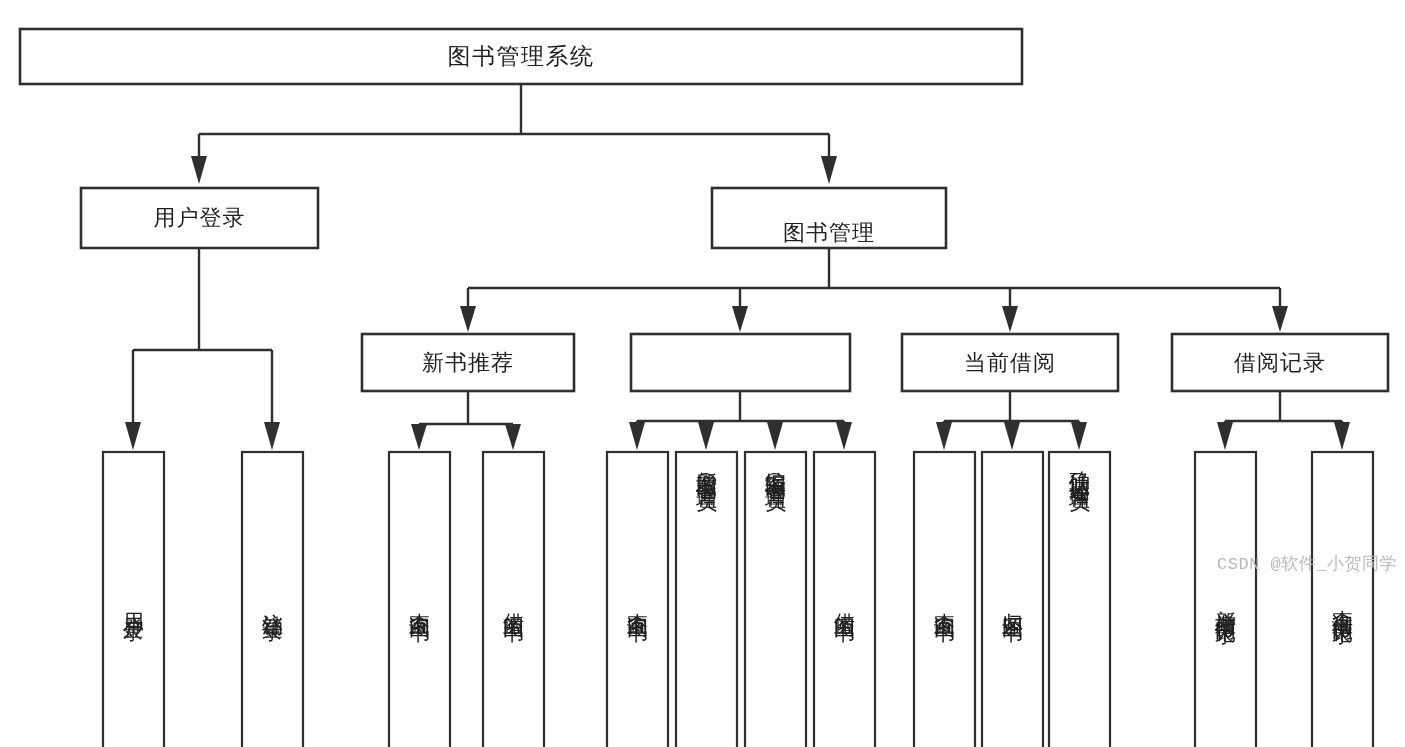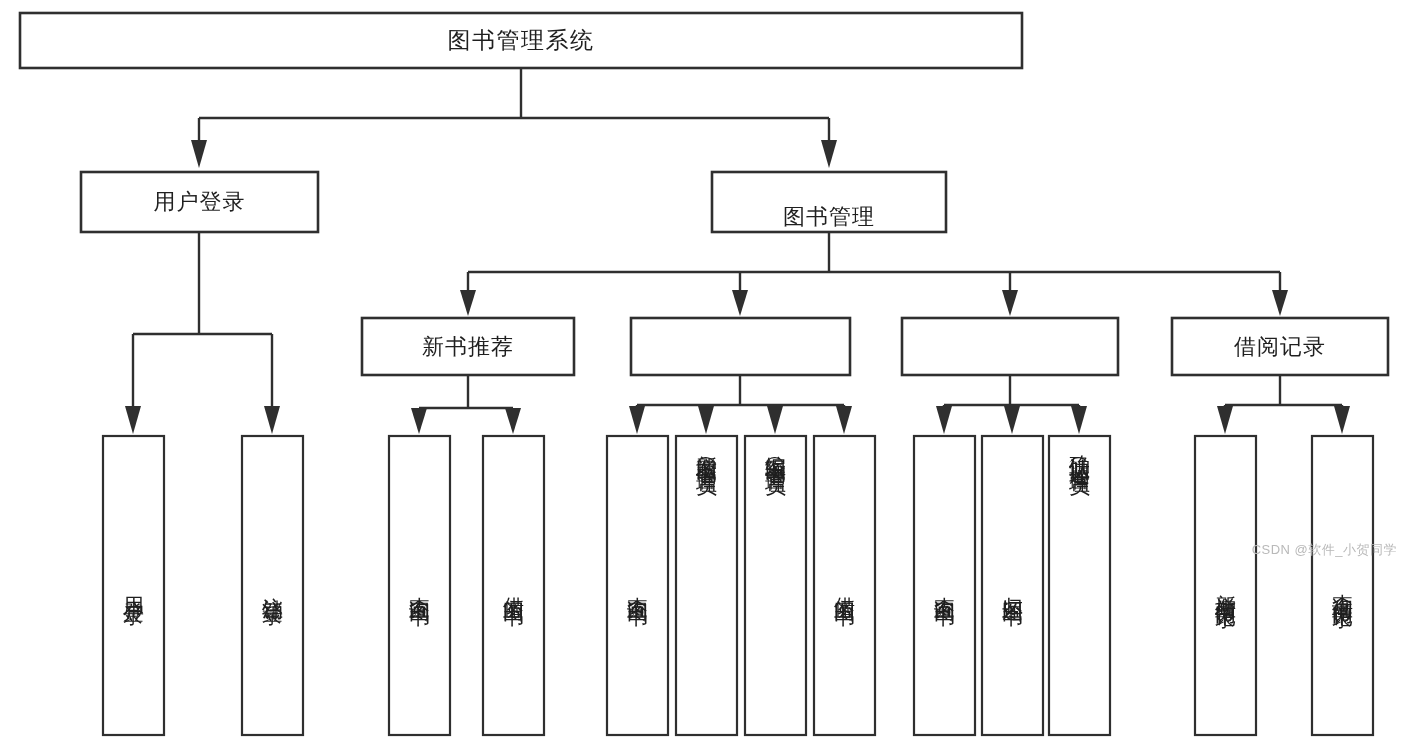--- a/index.html
+++ b/index.html
@@ -11,21 +11,21 @@
   body {
     width: 1405px;
     height: 747px;
     font-family: "Liberation Sans", "DejaVu Sans", sans-serif;
     overflow: hidden;
     position: relative;
   }
   #diagram-root {
     position: absolute;
     left: 0;
-    top: 0;
+    top: 16px;
     width: 1405px;
     height: 563px;
   }
   svg.flow {
     display: block;
     width: 1405px;
     height: 747px;
   }
   .node-box {
     fill: #ffffff;
@@ -42,22 +42,22 @@
     stroke-linecap: butt;
   }
   .arrow-head {
     fill: #2f2f2f;
     stroke: none;
   }
   .watermark {
     position: absolute;
     right: 8px;
     bottom: 4px;
-    font-family: Liberation Sans, sans-serif;
-    font-size: 13px;
+    font-family: Liberation Mono, monospace;
+    font-size: 17px;
     color: #b9b9b9;
     letter-spacing: 0.5px;
     white-space: nowrap;
     pointer-events: none;
     user-select: none;
   }
   .vlabel-wrap {
     position: absolute;
     display: flex;
     align-items: center;
@@ -203,20 +203,23 @@
 
   <div class="hlabel-wrap" style="left:712px; top:172px; width:234px; height:60px;align-items:flex-end;">
     <span class="hlabel-text">图书管理</span>
   </div>
 
   <div class="hlabel-wrap" style="left:362px; top:318px; width:212px; height:57px;">
     <span class="hlabel-text">新书推荐</span>
   </div>
 
 
+  <div class="hlabel-wrap" style="left:902px; top:318px; width:216px; height:57px;">
+    <span class="hlabel-text">当前借阅</span>
+  </div>
 
   <div class="hlabel-wrap" style="left:1172px; top:318px; width:216px; height:57px;">
     <span class="hlabel-text">借阅记录</span>
   </div>
 
   <div class="vlabel-wrap" style="left:103px; top:436px; width:61px; height:299px;">
     <span class="vlabel-text">用户登录</span>
   </div>
   <div class="vlabel-wrap" style="left:242px; top:436px; width:61px; height:299px;">
     <span class="vlabel-text">注销登录</span>

